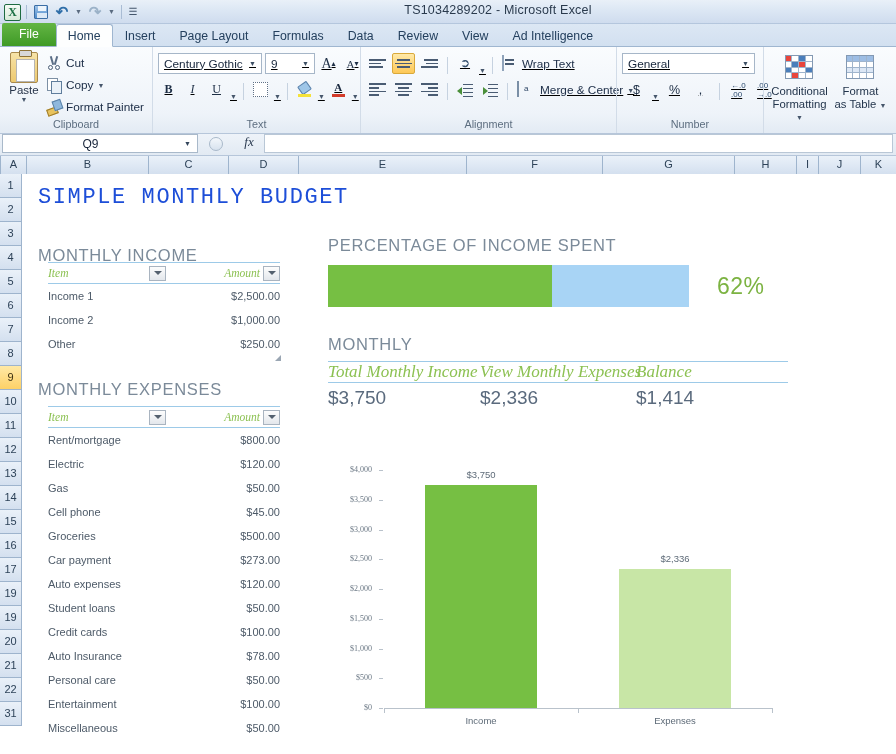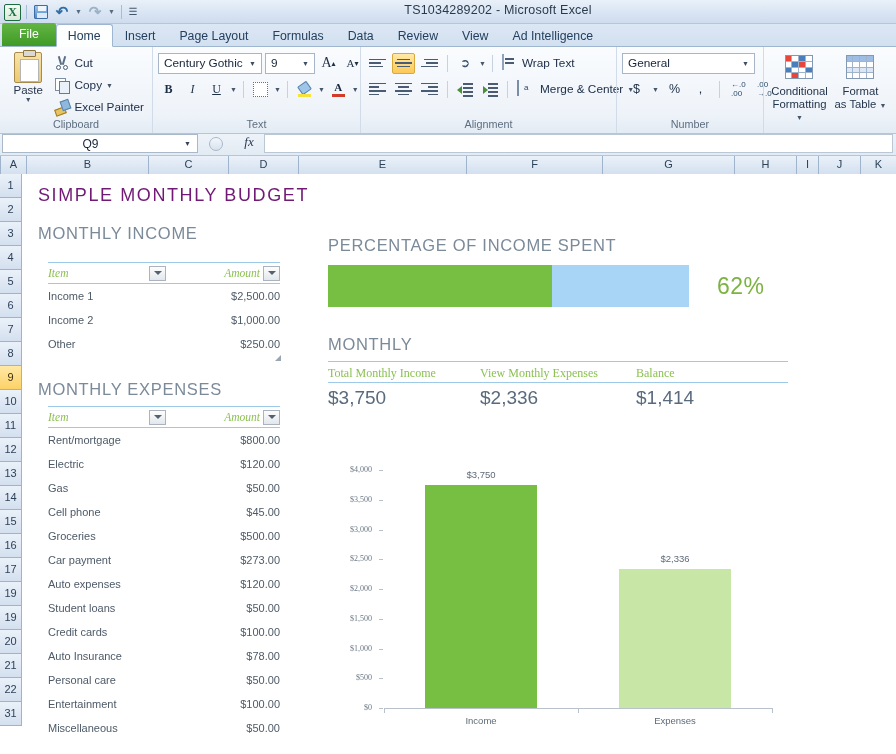--- a/index.html
+++ b/index.html
@@ -100,21 +100,21 @@
   .ico-cut:after{left:9px;transform:rotate(16deg);}
   .ico-cut span{position:absolute;bottom:1px;width:5px;height:5px;border:1.5px solid #4a5d75;border-radius:50%;}
   .ico-cut .l{left:2px;} .ico-cut .r{right:2px;}
   .ico-copy:before{content:"";position:absolute;left:1px;top:1px;width:9px;height:11px;background:#fff;border:1px solid #7c8fa4;}
   .ico-copy:after{content:"";position:absolute;left:5px;top:4px;width:9px;height:11px;background:#eaf1f8;border:1px solid #5f7governing;border:1px solid #5f7d9c;}
   .ico-brush:before{content:"";position:absolute;left:1px;top:9px;width:9px;height:5px;background:#e8c35e;border:1px solid #9d7c2c;transform:rotate(-20deg);}
   .ico-brush:after{content:"";position:absolute;left:7px;top:1px;width:7px;height:8px;background:#8fb8dd;border:1px solid #5b82a8;transform:rotate(-20deg);}
   .mini-caret { font-size:7px; color:#46566b; }
 
   
-  .row { display:flex; align-items:center; gap:3px; }
+  .row { display:flex; align-items:flex-end; gap:3px;text-decoration:underline; }
   .row.r1 { height:22px; margin-bottom:4px; }
   .row.r2 { height:22px; }
   .combo {
     height:21px; border:1px solid #a6b6c8; background:#fff; display:flex; align-items:center;
     padding:0 2px 0 5px; font-size:11.8px; color:#15243a;
   }
   .combo .cv { flex:1; white-space:nowrap; overflow:hidden; }
   .combo .cd { font-size:7px; color:#3c4e63; padding:0 3px; }
   .fontname { width:104px; }
   .fontsize { width:50px; }
@@ -210,21 +210,21 @@
     height:24px; line-height:23px; text-align:center; font-size:11px; color:#2d4258;
     border-bottom:1px solid #9eb4cd; border-right:1px solid #9eb4cd;
     background:linear-gradient(180deg,#eaf1f9,#d4e0ef);
   }
   .rowcell.sel { background:linear-gradient(180deg,#ffe9a6,#fdd167); color:#3b2f10; font-weight:normal; }
   .sheet { position:absolute; left:22px; top:18px; right:0; bottom:0; background:#fff; }
 
   
   .doc-title {
     position:absolute; left:16px; top:11px;
-    font-size:18px; color:#701a75; letter-spacing:1.6px; white-space:nowrap;
+    font-size:22px; color:#1d4ed8; letter-spacing:1.6px; white-space:nowrap;font-family:Liberation Mono, monospace;
   }
   .sec-head {
     position:absolute; font-size:16.5px; color:#7b8a99; letter-spacing:.7px; white-space:nowrap;
   }
   .tbl { position:absolute; }
   .tbl .thead {
     display:flex; border-top:1.6px solid #9dcae8; border-bottom:1.6px solid #9dcae8;
     height:22px; align-items:center;
   }
   .th {
@@ -243,21 +243,21 @@
   .tbl-handle:after{content:"";position:absolute;right:0;bottom:0;border-bottom:6px solid #9aa6b3;border-left:6px solid transparent;}
 
   
   .pctwrap { position:absolute; display:flex; align-items:center; }
   .pctbar { position:relative; height:42px; background:#a8d4f5; }
   .pctfill { position:absolute; left:0; top:0; bottom:0; background:#76bf43; }
   .pctlabel { font-size:23px; color:#7cb342; margin-left:28px; letter-spacing:.5px; }
 
   
   .sum-head { display:flex; border-top:1.6px solid #9dcae8; border-bottom:1.6px solid #9dcae8; height:22px; align-items:center; }
-  .sum-h { font-size:12px; color:#8cc152; font-family:"Liberation Serif", serif; white-space:nowrap; }
+  .sum-h { font-size:17px; color:#8cc152; font-style:italic; font-family:"Liberation Serif", serif; white-space:nowrap; }
   .sum-vals { display:flex; height:30px; align-items:center; }
   .sum-v { font-size:19px; color:#5a6a7d; white-space:nowrap; }
 
   
   .chart { position:absolute; }
   .chart .axis-lbl {
     position:absolute; font-size:8px; color:#6b7885; text-align:right; white-space:nowrap;
     font-family:"Liberation Serif", serif;
   }
   .tick { position:absolute; width:4px; height:1px; background:#b9c2cb; }
@@ -317,21 +317,21 @@
               </span>
             <span>Cut</span>
           </div>
           <div class="cmd">
             <span class="cmd-ico ico-copy"></span>
             <span>Copy</span>
             <span class="mini-caret">▼</span>
           </div>
           <div class="cmd">
             <span class="cmd-ico ico-brush"></span>
-            <span>Excel Painter</span>
+            <span>Format Painter</span>
           </div>
         </div>
       </div>
       <div class="grp-label">Clipboard</div>
     </div>
 
     <div class="grp" style="width:208px">
       <div class="grp-body" style="flex-direction:column;padding-top:2px">
         <div class="row r1">
           <div class="combo fontname">
@@ -610,21 +610,21 @@
         <div class="rowcell">20</div>
         <div class="rowcell">21</div>
         <div class="rowcell">22</div>
         <div class="rowcell">31</div>
       </div>
 
     <div class="sheet">
 
       <div class="doc-title">SIMPLE MONTHLY BUDGET</div>
 
-      <div class="sec-head" style="left:16px; top:50px;">MONTHLY INCOME</div>
+      <div class="sec-head" style="left:16px; top:72px;">MONTHLY INCOME</div>
       <div class="tbl" style="left:26px; top:88px; width:232px;">
         <div class="thead">
           <div style="width:122px;display:flex;align-items:center;justify-content:space-between;padding-right:4px">
             <span class="th">Item</span>
             <span class="filter-btn"></span>
           </div>
           <div style="flex:1;display:flex;align-items:center;justify-content:flex-end;gap:3px">
             <span class="th">Amount</span>
             <span class="filter-btn"></span>
           </div>

